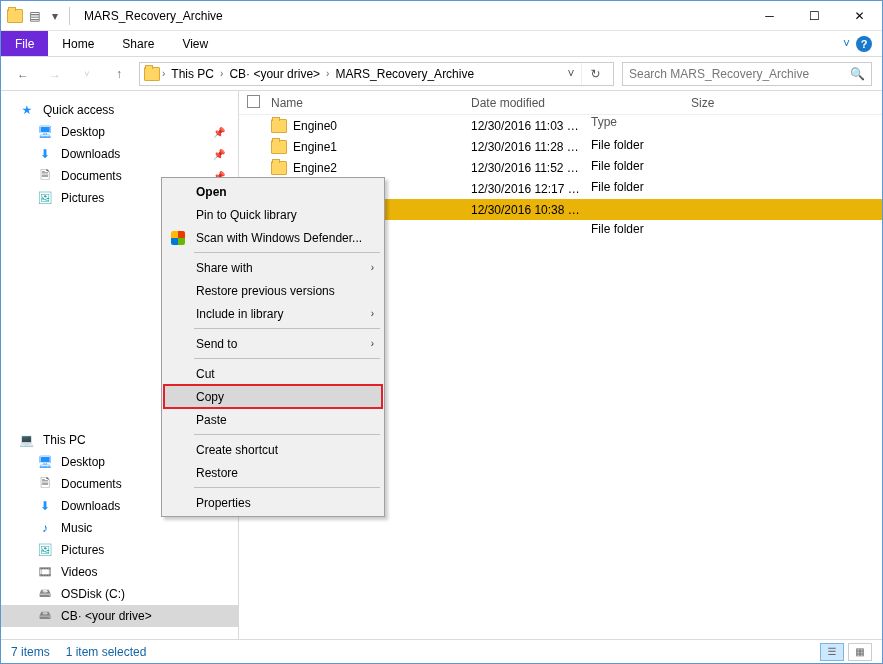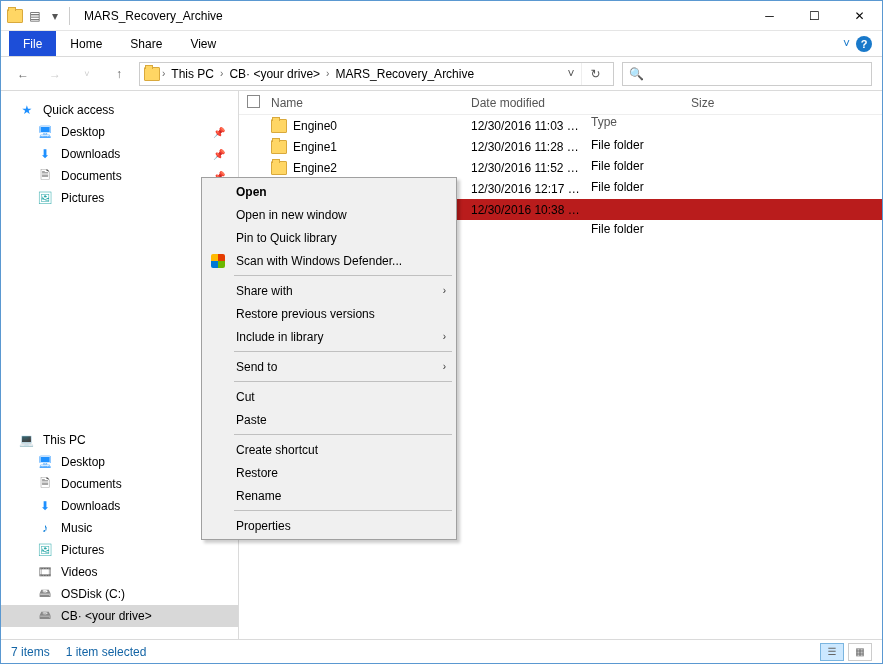--- a/index.html
+++ b/index.html
@@ -10,21 +10,21 @@
     .titlebar-left { display: flex; align-items: center; padding-left: 6px; gap: 4px; }
     .folder-icon-sm { width: 16px; height: 14px; background: #ffd664; border: 1px solid #d9a93c; border-radius: 1px; position: relative; }
     .folder-icon-sm::before { content:""; position:absolute; top:-3px; left:0; width:6px; height:3px; background:#ffd664; border:1px solid #d9a93c; border-bottom:none; }
     .qat-icon { width:16px; height:16px; display:flex; align-items:center; justify-content:center; color:#555; }
     .title-text { margin-left: 8px; color: #000; }
     .win-controls { margin-left: auto; display: flex; }
     .win-btn { width: 45px; height: 29px; display:flex; align-items:center; justify-content:center; color:#000; }
     
     
     .ribbon { height: 26px; display:flex; align-items:stretch; border-bottom:1px solid #dadada; }
-    .file-tab { background:#1d4ed8; color:#fff; padding: 0 14px; display:flex; align-items:center;margin-left:8px; }
+    .file-tab { background:#6d28d9; color:#fff; padding: 0 14px; display:flex; align-items:center; }
     .ribbon-tab { padding: 0 14px; display:flex; align-items:center; color:#000; }
     .ribbon-right { margin-left:auto; display:flex; align-items:center; gap:6px; padding-right:10px; color:#1979ca; }
     .help-circle { width:16px; height:16px; border-radius:50%; background:#1979ca; color:#fff; display:flex; align-items:center; justify-content:center; font-size:11px; font-weight:bold; }
     
     
     .addr-row { height: 34px; display:flex; align-items:center; padding: 0 10px; gap:8px; border-bottom:1px solid #dadada; }
     .nav-arrow { width:24px; height:24px; display:flex; align-items:center; justify-content:center; color:#666; }
     .nav-arrow.disabled { color:#ccc; }
     .breadcrumb { flex:1; height:24px; border:1px solid #ccc; display:flex; align-items:center; padding:0 4px; gap:2px; }
     .crumb { padding: 0 4px; display:flex; align-items:center; gap:4px; }
@@ -55,28 +55,28 @@
     
     
     .content { flex:1; display:flex; flex-direction:column; }
     .col-headers { height:24px; display:flex; align-items:center; border-bottom:1px solid #eee; color:#555; padding-left:8px;}
     .col-check { width:24px; }
     .col-name { width:200px; }
     .col-date { width:120px; }
     .col-type { width:100px;margin-top:39px; }
     .col-size { width:60px; }
     .row { height:21px; display:flex; align-items:center; padding-left:8px; }
-    .row.selected { background:#b91c1c; }
+    .row.selected { background:#eab308; }
     .row .col-check { display:flex; align-items:center; }
     .row .col-name { display:flex; align-items:center; gap:6px; }
     .chk { width:13px; height:13px; border:1px solid #888; display:inline-block; }
     .chk.checked::after { content:"✓"; font-size:10px; line-height:11px; display:block; text-align:center; color:#000;}
     
     
-    .ctxmenu { position:absolute; left:160px; top:176px; width:256px; background:#f0f0f0; border:1px solid #a0a0a0; box-shadow: 3px 3px 3px rgba(0,0,0,.2); padding:2px;margin-left:40px; }
+    .ctxmenu { position:absolute; left:160px; top:176px; width:224px; background:#f0f0f0; border:1px solid #a0a0a0; box-shadow: 3px 3px 3px rgba(0,0,0,.2); padding:2px; }
     .ctx-item { height:23px; display:flex; align-items:center; padding-left:32px; position:relative; }
     .ctx-item.highlighted { outline: 2px solid #e6202b; outline-offset:-1px; background:#d8d8d8; }
     .ctx-arrow { position:absolute; right:8px; color:#333; font-size:10px; }
     .ctx-icon { position:absolute; left:6px; width:16px; height:16px; display:flex; align-items:center; justify-content:center; }
     .ctx-sep { height:1px; background:#c0c0c0; margin: 3px 2px 3px 30px; }
     .defender-icon { width:14px; height:14px; background: conic-gradient(#e53c00 0deg 90deg, #6bb700 90deg 180deg, #0078d7 180deg 270deg, #ffb900 270deg 360deg); border-radius:2px; }
     
     
     .statusbar { position:absolute; bottom:0; left:0; right:0; height:24px; border-top:1px solid #dadada; display:flex; align-items:center; padding:0 10px; color:#1364a5; gap:16px; }
     .status-right { margin-left:auto; display:flex; gap:4px; }
@@ -127,20 +127,21 @@
     <span class="crumb">This PC</span>
     <span class="crumb-sep">›</span>
     <span class="crumb">CB· &lt;your drive&gt;</span>
     <span class="crumb-sep">›</span>
     <span class="crumb">MARS_Recovery_Archive</span>
     <span style="flex:1"></span>
     <span class="bc-dd">˅</span>
     <span class="bc-refresh">↻</span>
   </div>
   <div class="searchbox">
+    <span>Search MARS_Recovery_Archive</span>
     <span style="color:#555;">🔍</span>
   </div>
 </div>
 
 <div class="main">
   <div class="sidebar">
     <div class="side-group">
       <div class="side-item">
         <span class="icn icn-star">★</span>
         <span>Quick access</span>
@@ -271,21 +272,20 @@
       <div class="col-date">12/30/2016 10:38 …</div>
       <div class="col-type">File folder</div>
     </div>
   </div>
 </div>
 
 <div class="ctxmenu">
   <div class="ctx-item">
       <b>Open</b>
     </div>
-  <div class="ctx-item">Open in new window</div>
   <div class="ctx-item">Pin to Quick library</div>
   <div class="ctx-item">
       <span class="ctx-icon">
         <span class="defender-icon"></span>
       </span>
       <span>Scan with Windows Defender...</span>
     </div>
   <div class="ctx-sep"></div>
   <div class="ctx-item">
       <span>Share with</span>
@@ -296,25 +296,25 @@
       <span>Include in library</span>
       <span class="ctx-arrow">›</span>
     </div>
   <div class="ctx-sep"></div>
   <div class="ctx-item">
       <span>Send to</span>
       <span class="ctx-arrow">›</span>
     </div>
   <div class="ctx-sep"></div>
   <div class="ctx-item">Cut</div>
+  <div class="ctx-item highlighted">Copy</div>
   <div class="ctx-item">Paste</div>
   <div class="ctx-sep"></div>
   <div class="ctx-item">Create shortcut</div>
   <div class="ctx-item">Restore</div>
-  <div class="ctx-item">Rename</div>
   <div class="ctx-sep"></div>
   <div class="ctx-item">Properties</div>
 </div>
 
 <div class="statusbar">
   <span>7 items</span>
   <span>1 item selected</span>
   <div class="status-right">
     <div class="view-btn active">☰</div>
     <div class="view-btn">▦</div>

